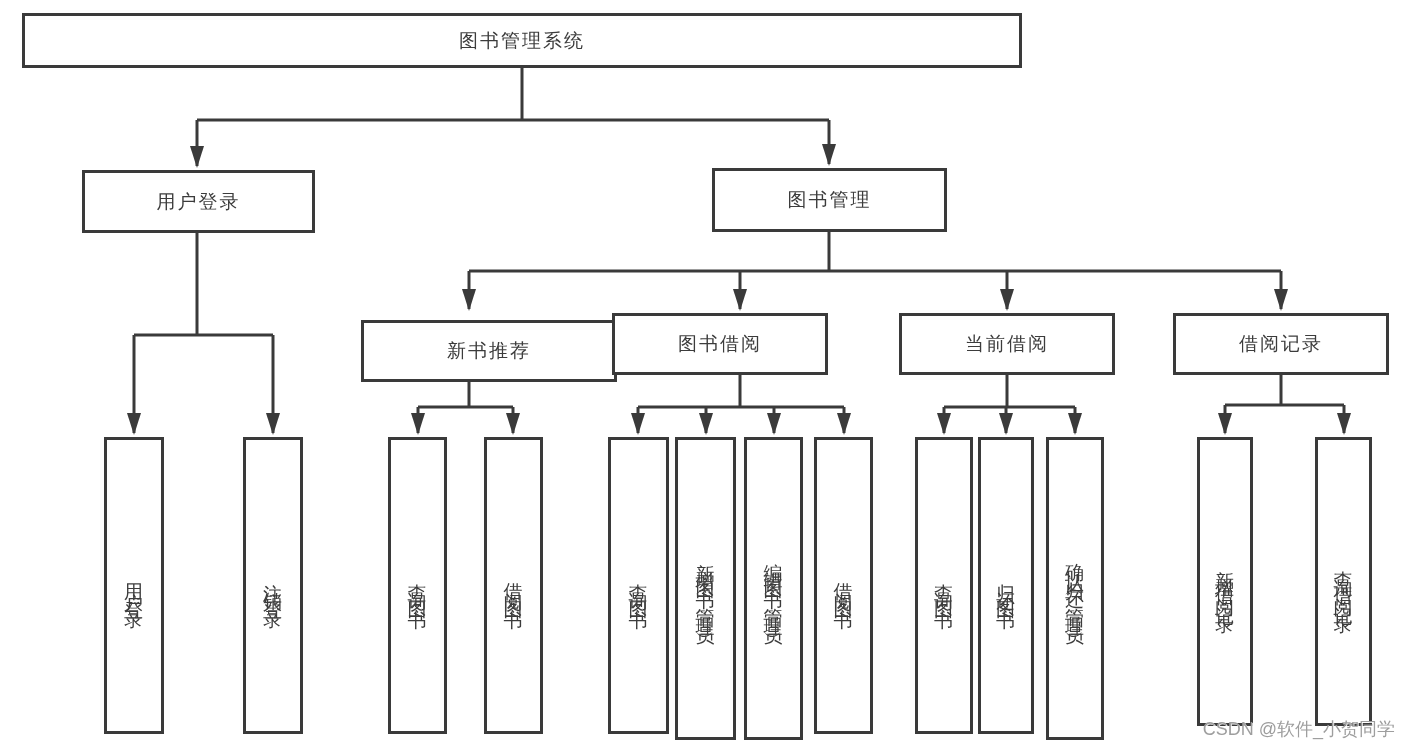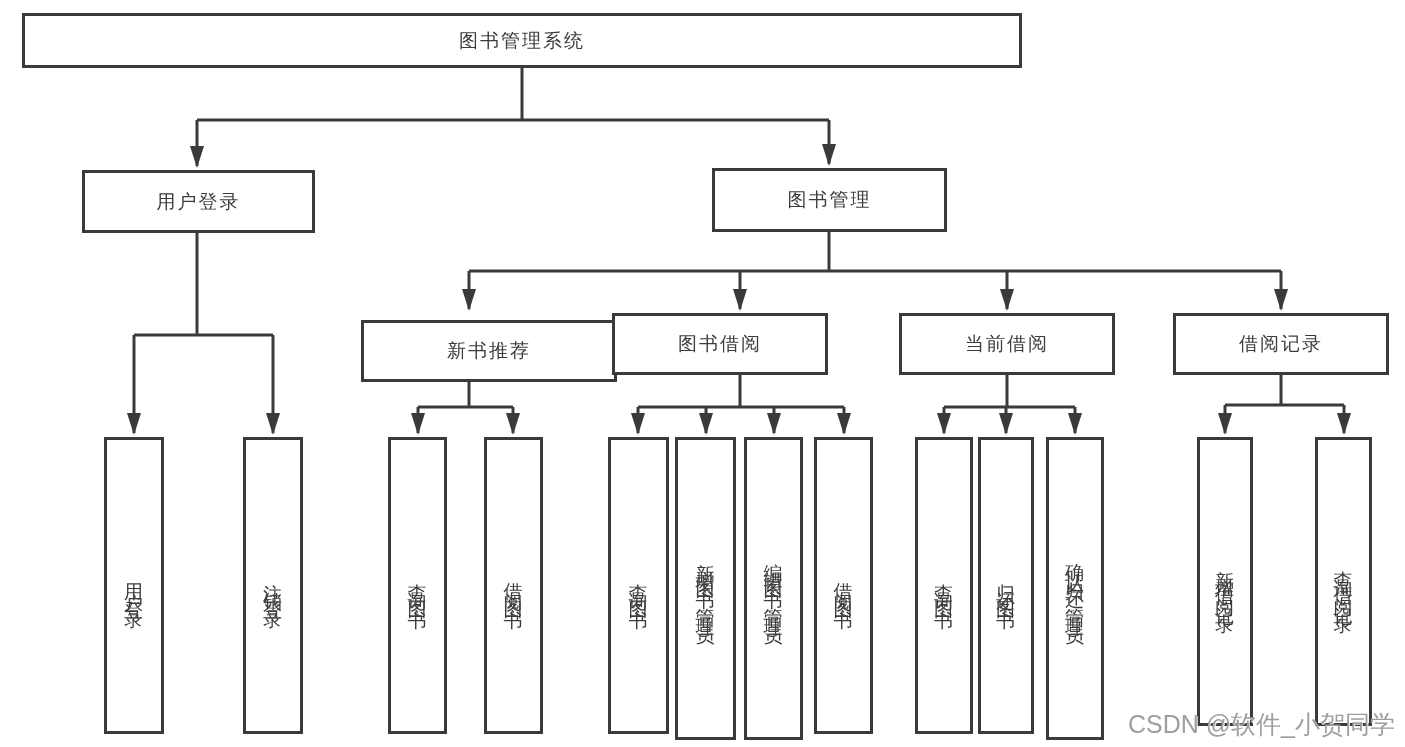--- a/index.html
+++ b/index.html
@@ -33,21 +33,21 @@
     text-orientation:mixed;
     letter-spacing:9px;
     font-size:19px;
     line-height:1;
     white-space:nowrap;
   }
   .watermark{
     position:absolute;
     right:10px;
     bottom:6px;
-    font-size:25px;
+    font-size:18px;
     color:#9e9e9e;
     text-shadow:1px 1px 0 rgba(255,255,255,0.85);
     white-space:nowrap;
   }
 </style>
 </head>
 <body>
 
 <div id="stage">
 

